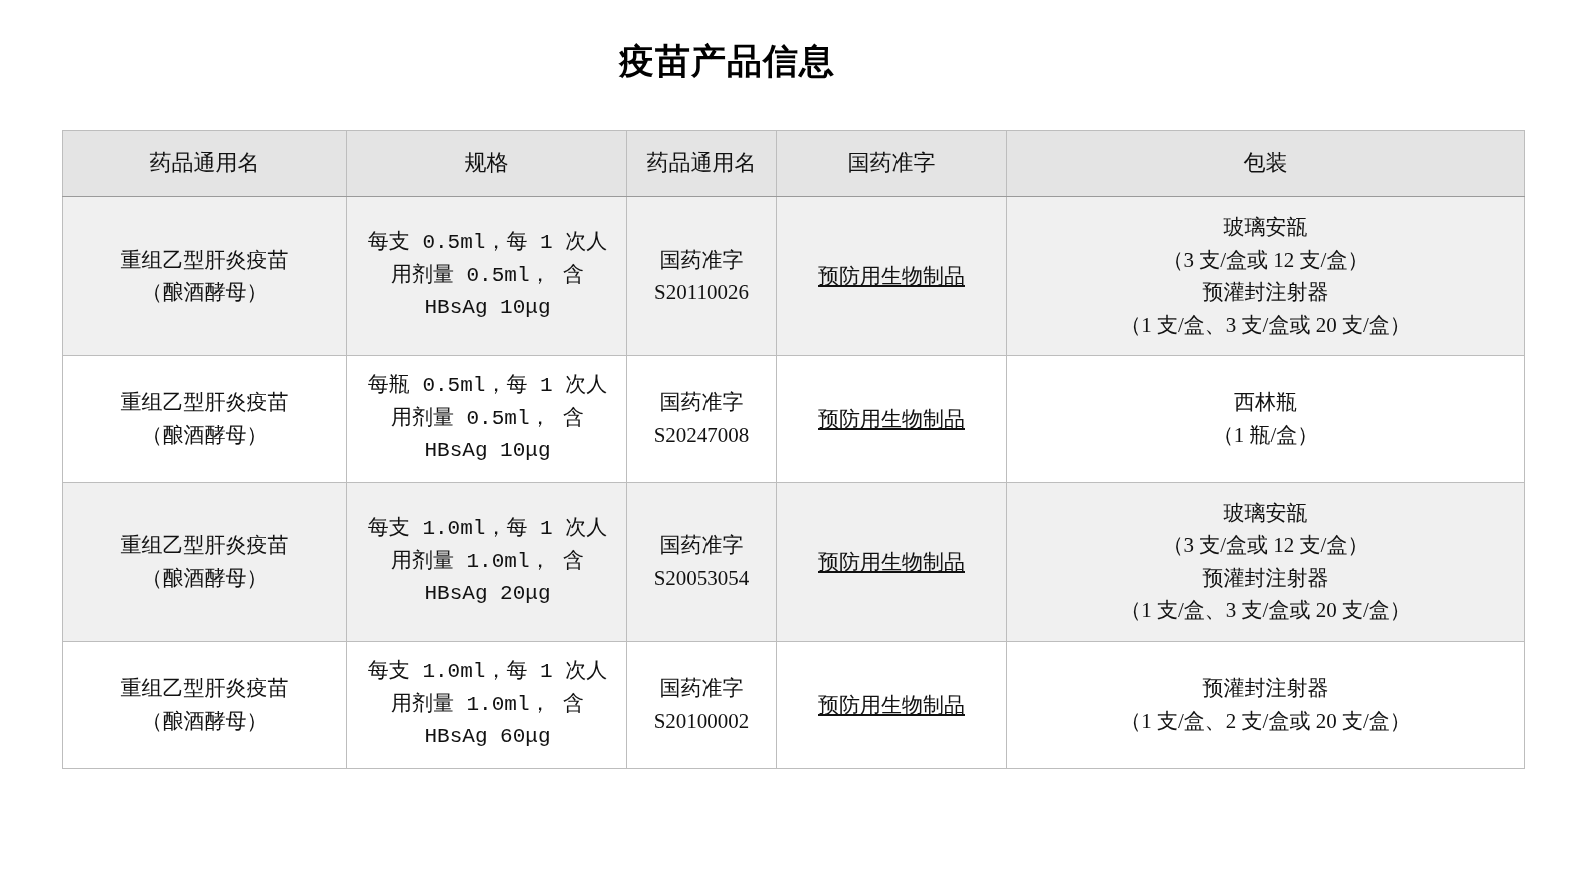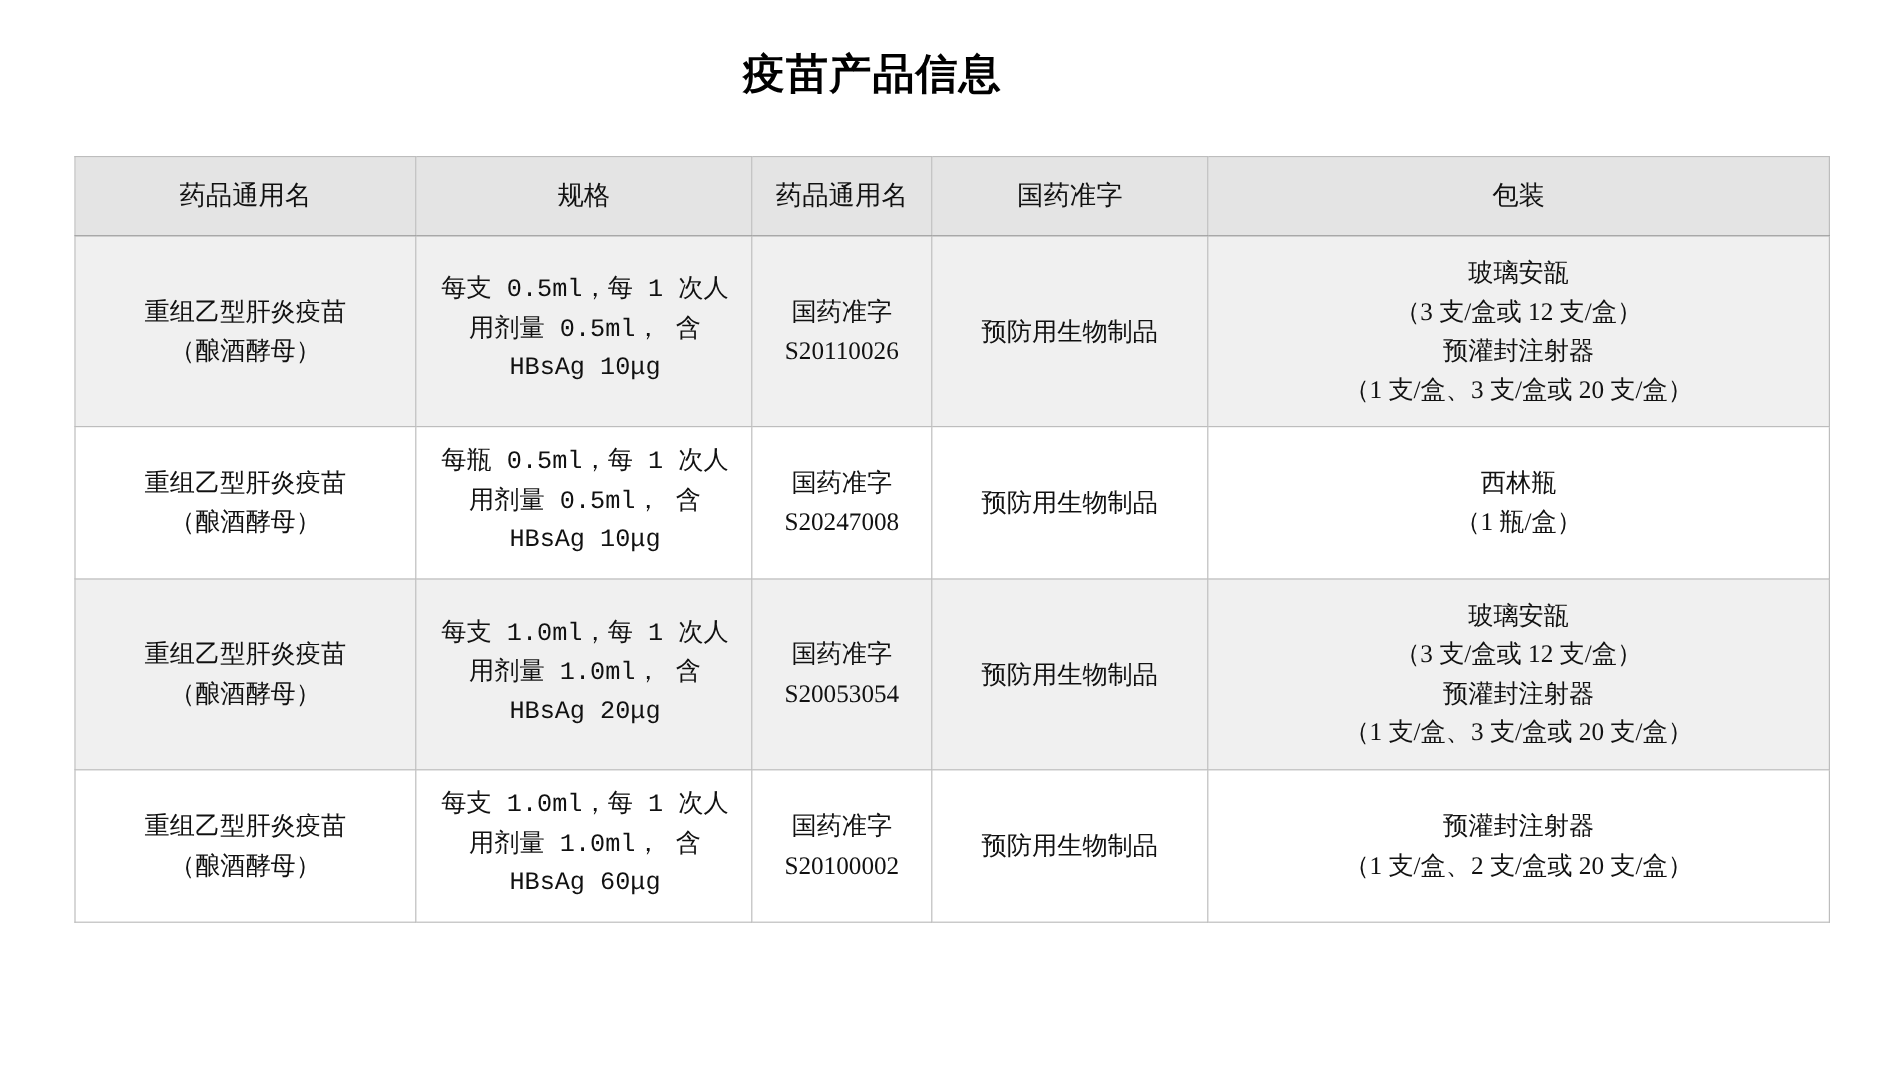--- a/index.html
+++ b/index.html
@@ -72,20 +72,21 @@
     padding: 14px 14px 14px 16px;
     font-family: Liberation Mono, monospace;
   }
   td.c-approval {
     text-align: center;
     padding: 3px 8px;
   }
   td.c-class {
     text-align: center;
     padding: 14px 8px;
+    text-decoration: underline;
   }
   td.c-pack {
     text-align: center;
     padding: 14px 10px;
     margin-top: 40px;
   }
   .line {
     display: block;
     white-space: nowrap;
   }

